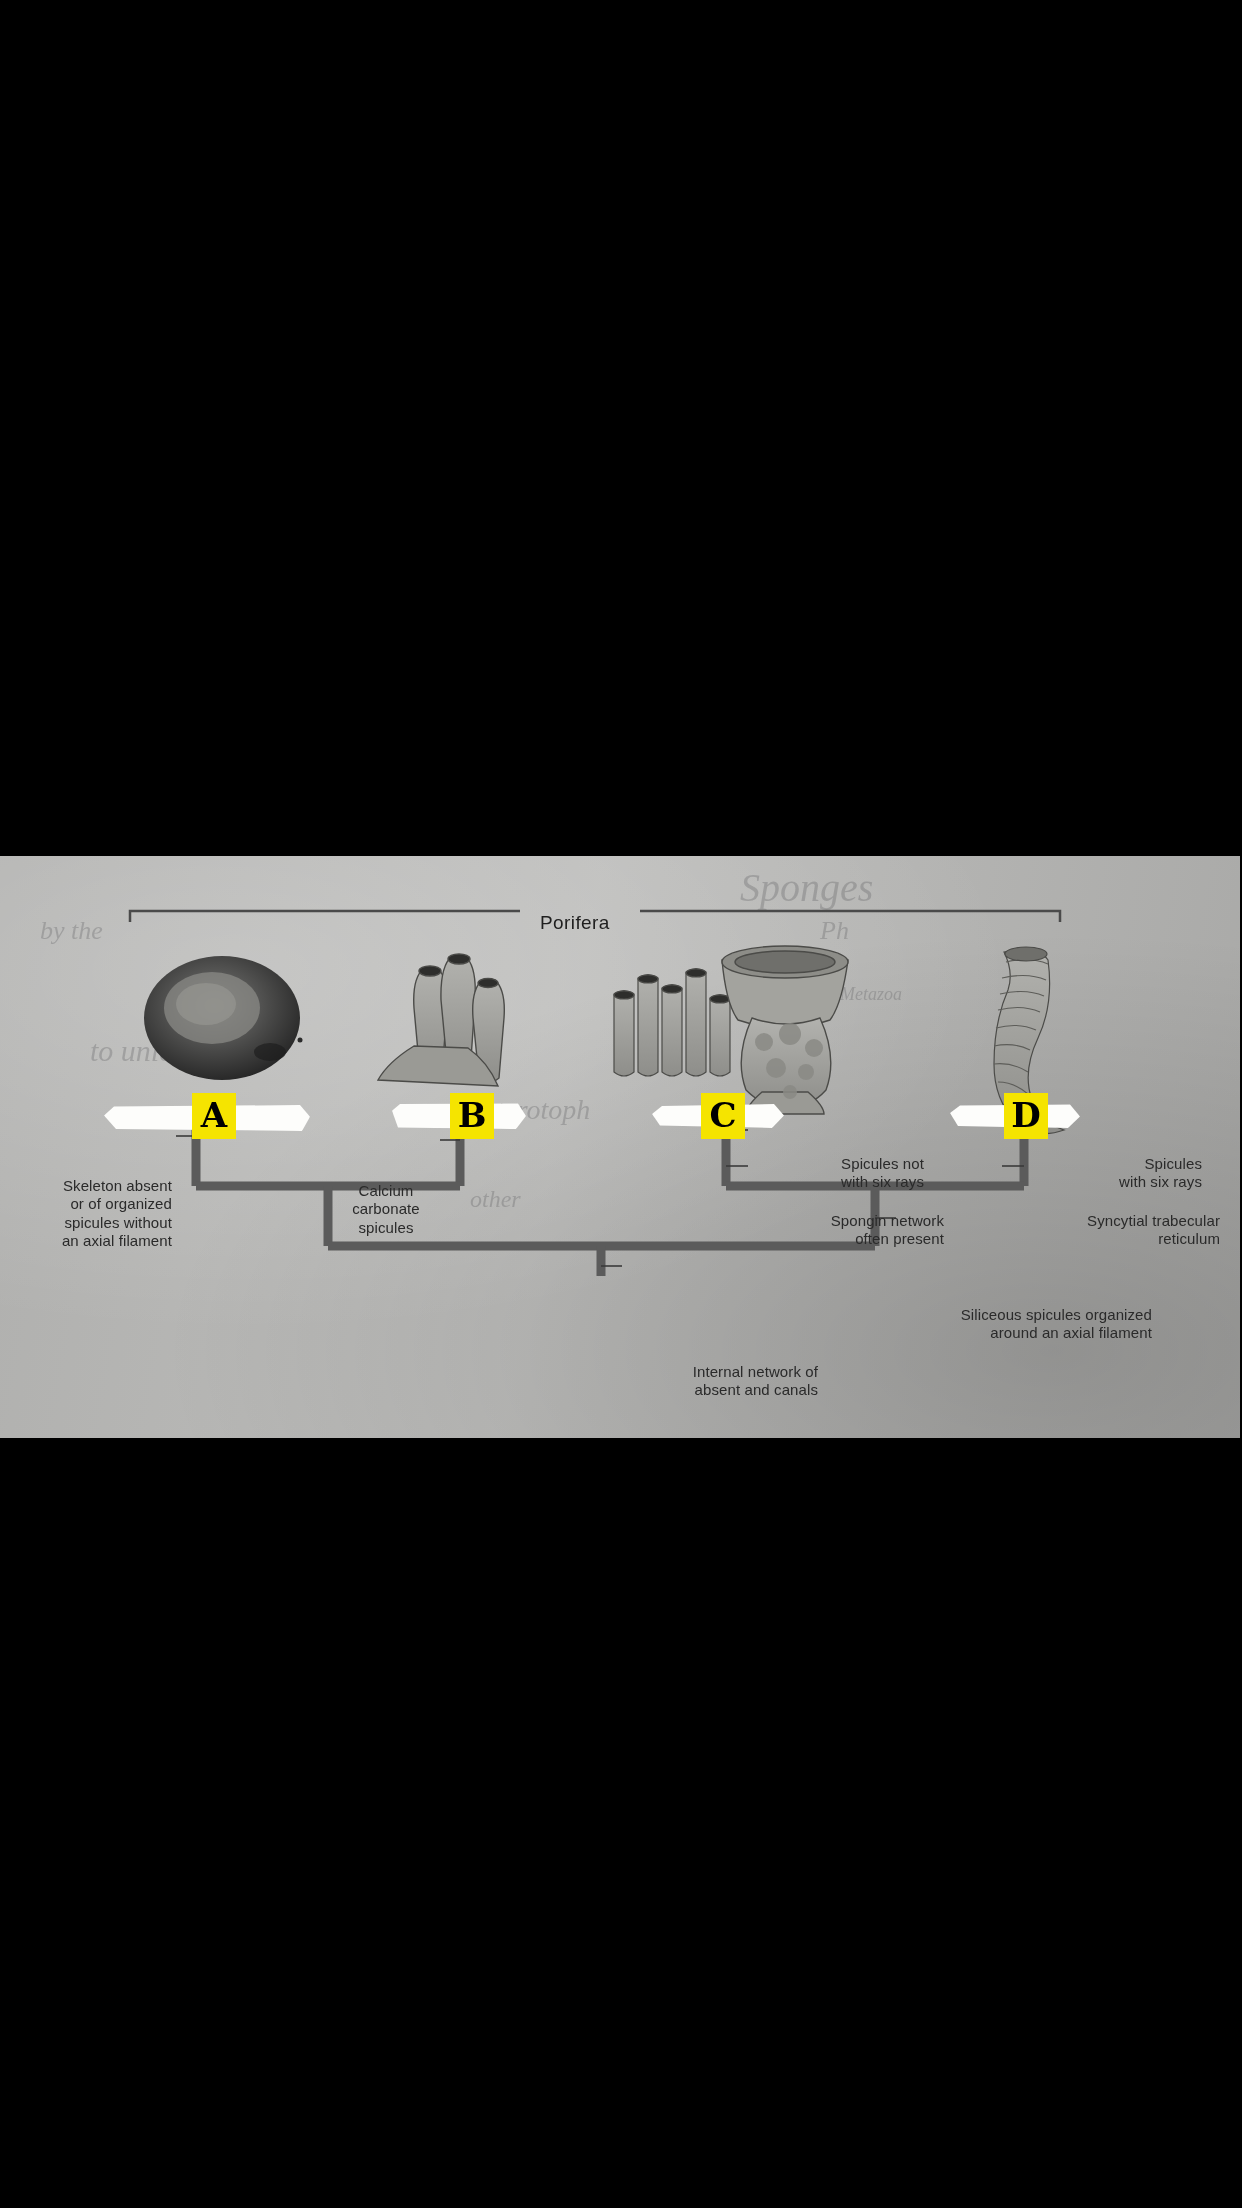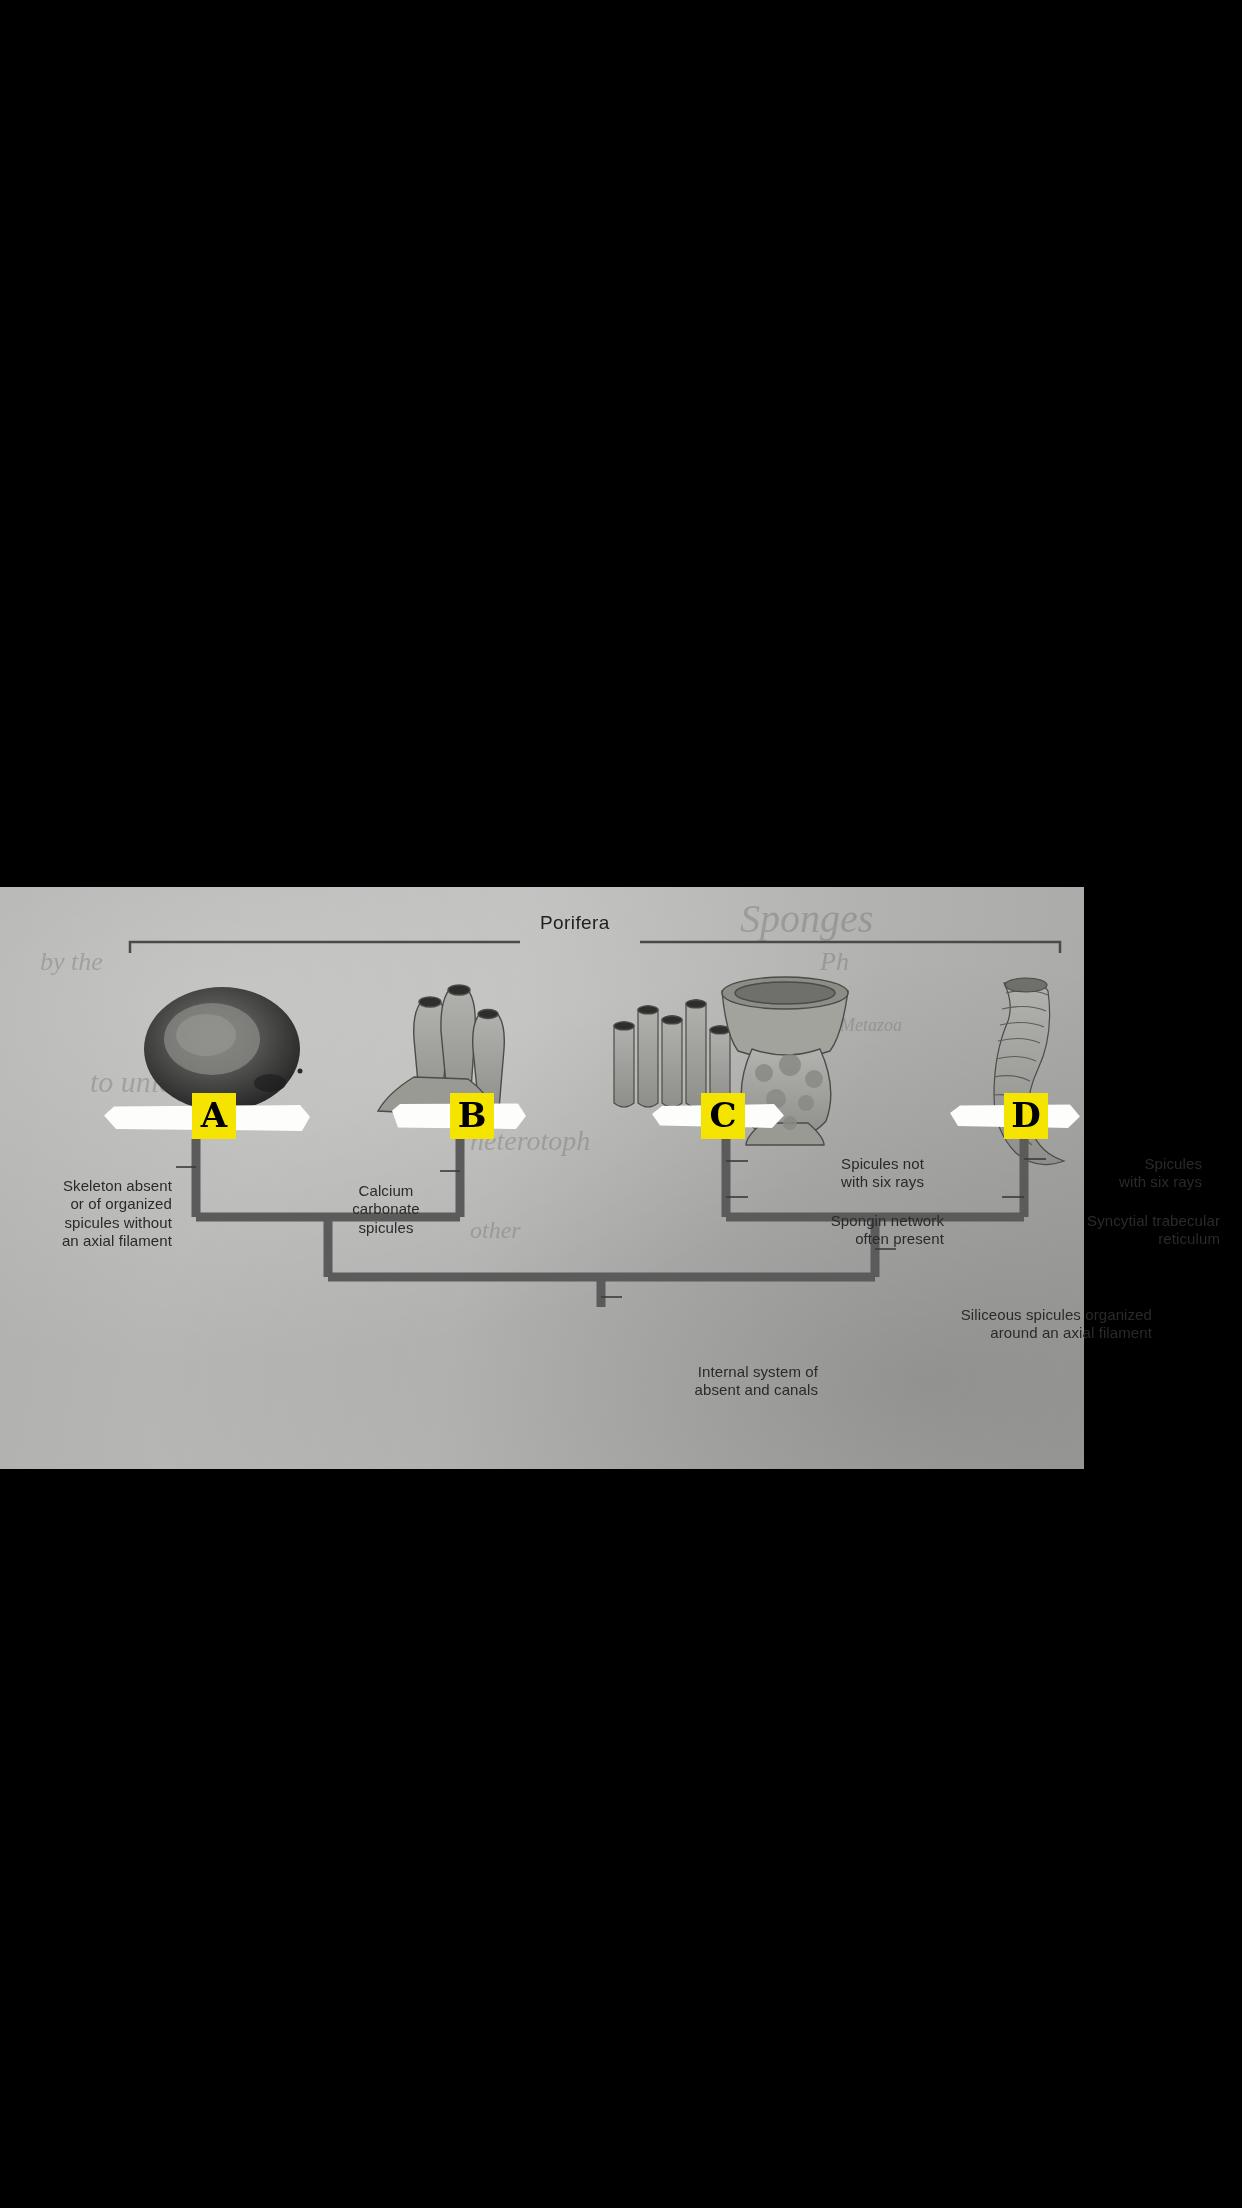--- a/index.html
+++ b/index.html
@@ -13,25 +13,24 @@
     position: relative;
     font-family: "Liberation Sans", sans-serif;
     overflow: hidden;
   }
 
   
   #page-photo {
     position: absolute;
     left: 0;
     top: 856px;
-    width: 1084px;
+    width: 1240px;
     height: 582px;
     background: #b9b9b7;
     overflow: hidden;
-    margin-top: 31px;
   }
   
   #page-photo::before {
     content: "";
     position: absolute;
     inset: 0;
     background:
       radial-gradient(ellipse at 20% 20%, rgba(255,255,255,0.22), rgba(255,255,255,0) 55%),
       radial-gradient(ellipse at 85% 85%, rgba(0,0,0,0.16), rgba(0,0,0,0) 60%),
       linear-gradient(100deg, rgba(0,0,0,0.05), rgba(255,255,255,0.05) 45%, rgba(0,0,0,0.09));
@@ -282,21 +281,21 @@
   <div>Syncytial trabecular</div>
   <div>reticulum</div>
 </div>
 
 <div class="dlabel left" style="left:902px; top:1306px; width:250px;">
   <div>Siliceous spicules organized</div>
   <div>around an axial filament</div>
 </div>
 
 <div class="dlabel left" style="left:628px; top:1363px; width:190px;">
-  <div>Internal  system of</div>
+  <div>Internal  network of</div>
   <div>absent  and canals</div>
 </div>
 
 <div class="whiteout w1"></div>
 <div class="whiteout w2"></div>
 <div class="whiteout w3"></div>
 <div class="whiteout w4"></div>
 
 <div class="hl a">A</div>
 <div class="hl b">B</div>

